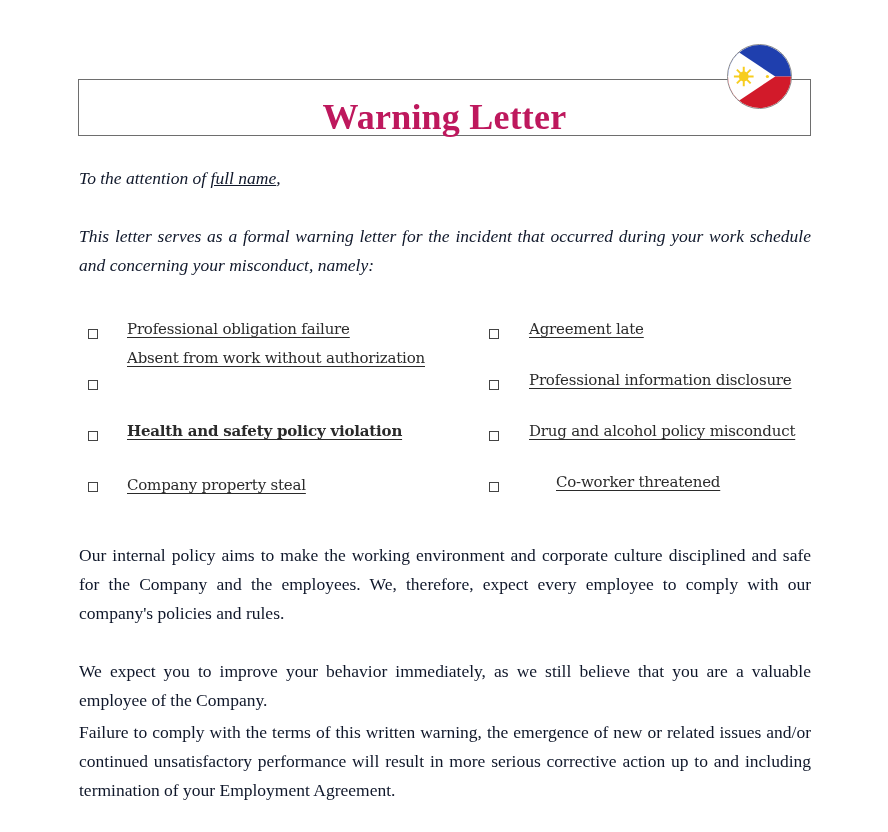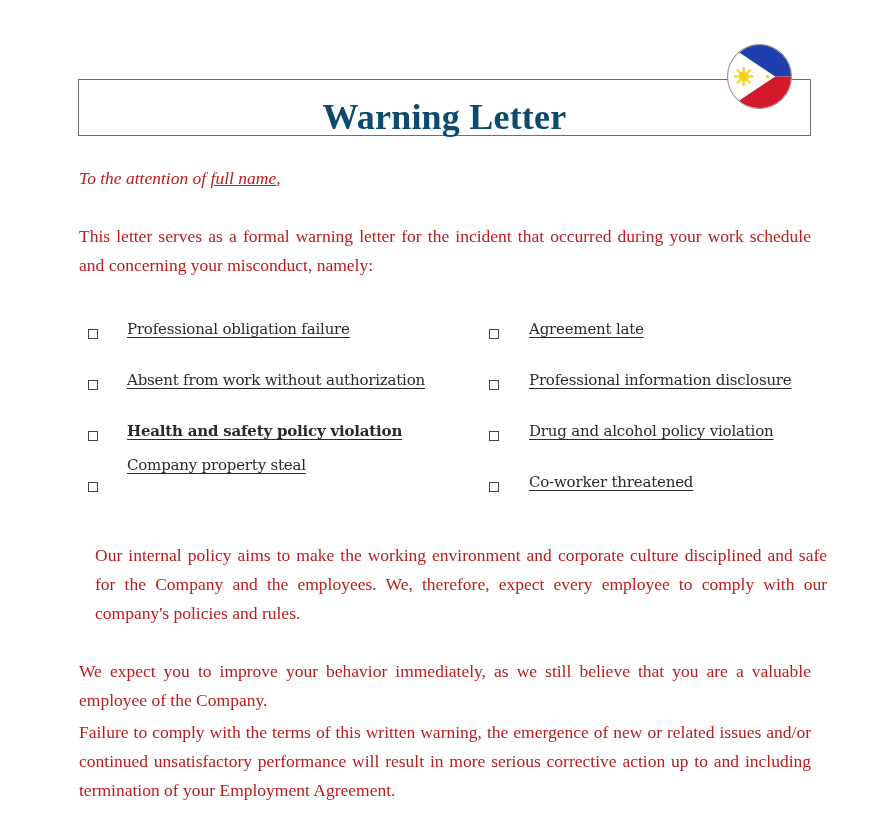--- a/index.html
+++ b/index.html
@@ -24,21 +24,21 @@
       border: 1.5px solid #6e6e6e;
       box-sizing: border-box;
       display: flex;
       align-items: center;
       justify-content: center;
     }
     .title-text {
       font-family: "Liberation Serif", "DejaVu Serif", serif;
       font-weight: bold;
       font-size: 36px;
-      color: #0c4a6e;
+      color: #be185d;
       letter-spacing: 0.2px;
       margin-top: 18px;
     }
     .flag {
       position: absolute;
       left: 727px;
       top: 44px;
       width: 65px;
       height: 65px;
       border-radius: 50%;
@@ -49,30 +49,30 @@
     }
     .flag svg { display: block; width: 100%; height: 100%; }
 
     .text {
       position: absolute;
       left: 79px;
       width: 732px;
       font-family: "Liberation Serif", "DejaVu Serif", serif;
       font-size: 17.5px;
       line-height: 29px;
-      color: #b91c1c;
+      color: #0f172a;
       text-align: justify;
     }
     .salutation {
       top: 164px;
       font-style: italic;
     }
     .salutation .u { text-decoration: underline; }
-    .intro { top: 222px; }
-    .p1 { top: 541px; margin-left: 16px; }
+    .intro { top: 222px; font-style: italic; }
+    .p1 { top: 541px; }
     .p2 { top: 657px; }
     .p3 { top: 718px; }
 
     .checklist {
       position: absolute;
       left: 0;
       top: 0;
     }
     .check-item {
       position: absolute;
@@ -135,48 +135,48 @@
 <div class="checklist">
 
   <div class="check-item" style="left:88px; top:320px;">
     <span class="cbox"></span>
   </div>
   <span class="check-label" style="left:127px; top:320px;">Professional obligation failure</span>
 
   <div class="check-item" style="left:88px; top:371px;">
     <span class="cbox"></span>
   </div>
-  <span class="check-label" style="left:127px; top:371px;text-align:center;">Absent from work without authorization</span>
+  <span class="check-label" style="left:127px; top:349px;text-align:center;">Absent from work without authorization</span>
 
   <div class="check-item" style="left:88px; top:422px;">
     <span class="cbox"></span>
   </div>
   <span class="check-label" style="left:127px; top:422px;font-weight:bold;">Health and safety policy violation</span>
 
   <div class="check-item" style="left:88px; top:473px;">
     <span class="cbox"></span>
   </div>
-  <span class="check-label" style="left:127px; top:456px;">Company property steal</span>
+  <span class="check-label" style="left:127px; top:476px;">Company property steal</span>
 
   <div class="check-item" style="left:489px; top:320px;">
     <span class="cbox"></span>
   </div>
   <span class="check-label" style="left:529px; top:320px;">Agreement late</span>
 
   <div class="check-item" style="left:489px; top:371px;">
     <span class="cbox"></span>
   </div>
   <span class="check-label" style="left:529px; top:371px;">Professional information disclosure</span>
 
   <div class="check-item" style="left:489px; top:422px;">
     <span class="cbox"></span>
   </div>
-  <span class="check-label" style="left:529px; top:422px;">Drug and alcohol policy violation</span>
+  <span class="check-label" style="left:529px; top:422px;">Drug and alcohol policy misconduct</span>
 
   <div class="check-item" style="left:489px; top:473px;">
     <span class="cbox"></span>
   </div>
-  <span class="check-label" style="left:529px; top:473px;">Co-worker threatened</span>
+  <span class="check-label" style="left:556px; top:473px;">Co-worker threatened</span>
 </div>
 
 <div class="text p1">Our internal policy aims to make the working environment and corporate culture disciplined and safe for the Company and the employees. We, therefore, expect every employee to comply with our company's policies and rules.</div>
 <div class="text p2">We expect you to improve your behavior immediately, as we still believe that you are a valuable employee of the Company.</div>
 <div class="text p3">Failure to comply with the terms of this written warning, the emergence of new or related issues and/or continued unsatisfactory performance will result in more serious corrective action up to and including termination of your Employment Agreement.</div>
 
 </body></html>

